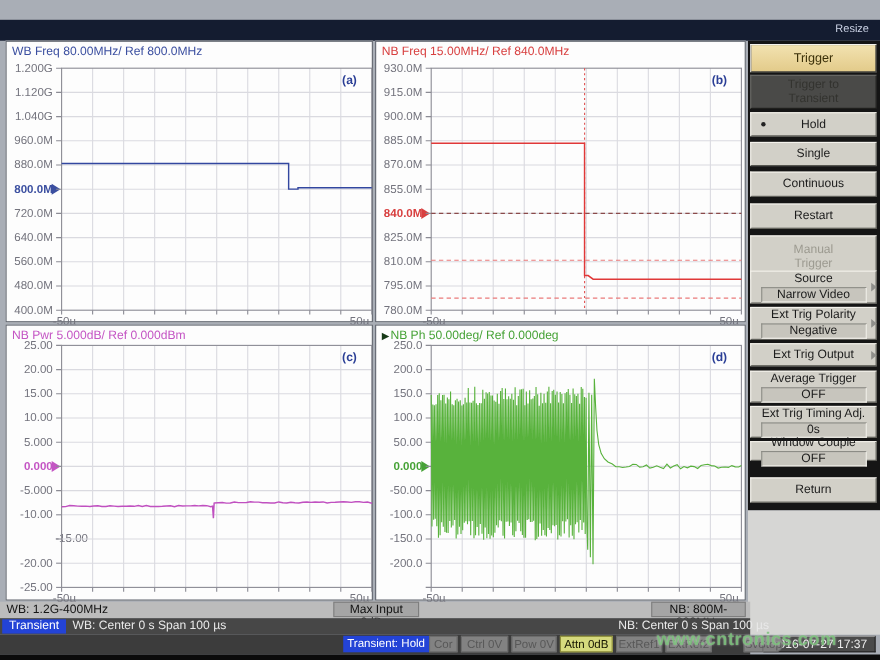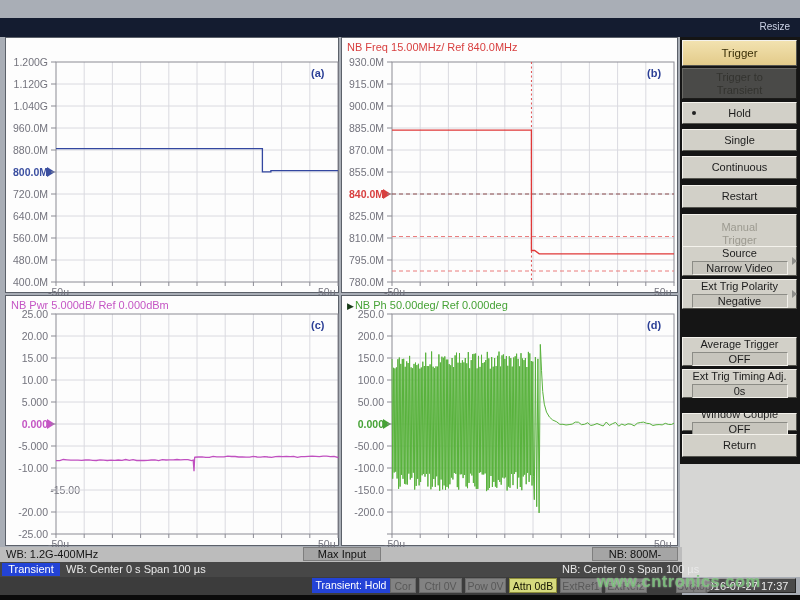--- a/index.html
+++ b/index.html
@@ -65,20 +65,21 @@
 </head>
 <body>
 
 <div id="stage">
 
   <div class="navybar">
     <span class="resize">Resize</span>
   </div>
 
   <div class="panel" id="panel-a">
+    <div class="plot-title" style="color:#3b4fa0"><span>WB Freq 80.00MHz/ Ref 800.0MHz</span></div>
   <div class="ylab" style="top: 18px;">1.200G</div>
       <div class="ylab" style="top: 40px;">1.120G</div>
       <div class="ylab" style="top: 62px;">1.040G</div>
       <div class="ylab" style="top: 84px;">960.0M</div>
       <div class="ylab" style="top: 106px;">880.0M</div>
       <div class="ylab ref" style="color: rgb(59, 79, 160); top: 128px;">800.0M</div>
       <div class="ylab" style="top: 150px;">720.0M</div>
       <div class="ylab" style="top: 172px;">640.0M</div>
       <div class="ylab" style="top: 194px;">560.0M</div>
       <div class="ylab" style="top: 216px;">480.0M</div>
@@ -349,29 +350,33 @@
       <div class="mbtn" style="top: 209px; height: 30px;">
         <span>Source</span>
         <span class="mval">Narrow Video</span>
         <span class="marrow"></span>
       </div>
       <div class="mbtn" style="top: 242px; height: 30px;">
         <span>Ext Trig Polarity</span>
         <span class="mval">Negative</span>
         <span class="marrow"></span>
       </div>
+      <div class="mbtn" style="top: 275px; height: 21px;">
+        <span>Ext Trig Output</span>
+        <span class="marrow"></span>
+      </div>
       <div class="mbtn" style="top: 300px; height: 29px;">
         <span>Average Trigger</span>
         <span class="mval">OFF</span>
       </div>
       <div class="mbtn" style="top: 332px; height: 29px;">
         <span>Ext Trig Timing Adj.</span>
         <span class="mval">0s</span>
       </div>
-      <div class="mbtn" style="top: 376px; height: 18px;">
+      <div class="mbtn" style="top: 364px; height: 18px;">
         <span>Window Couple</span>
         <span class="mval">OFF</span>
       </div>
       <div class="mbtn" style="top: 397px; height: 23px;">
         <span>Return</span>
       </div>
     </div>
   <div id="menu-lower"></div>
 
   <div id="readout-bar">

